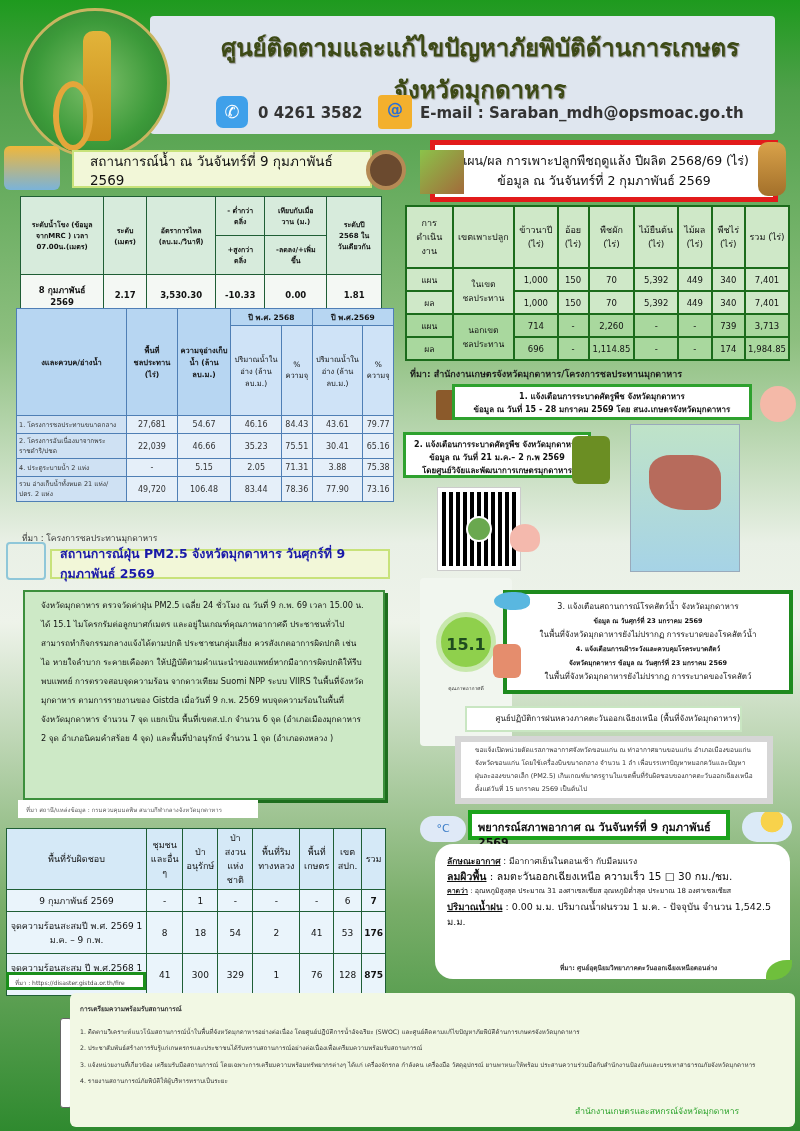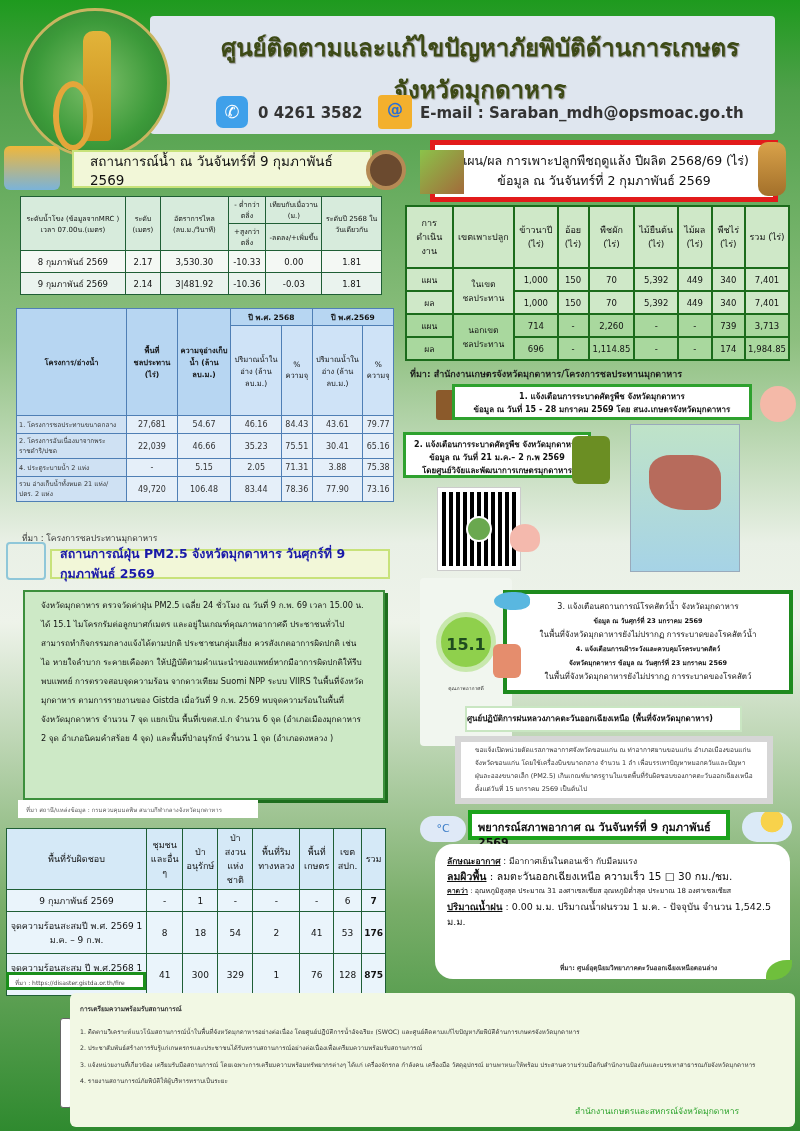--- a/index.html
+++ b/index.html
@@ -16,21 +16,21 @@
 #mail-icon{left:378px;top:95px;width:34px;height:34px;background:#f3b02d;border-radius:4px;color:#2a6fd6;font-size:16px;text-align:center;line-height:30px;font-weight:bold}
 #mail-text{left:420px;top:104px;font-size:15px;font-weight:bold;color:#333}
 
 .sec-title{background:#f2f7d8;border:2px solid #c8e27a;font-size:13.5px;color:#111;display:flex;align-items:center;padding-left:16px}
 #water-title{left:72px;top:150px;width:300px;height:38px}
 #water-icon-left{left:4px;top:146px;width:56px;height:44px;background:linear-gradient(#f0b73a,#7ab3d9);border-radius:6px}
 #water-icon-right{left:366px;top:150px;width:40px;height:40px;background:#6b4a2f;border-radius:50%;border:4px solid #b58a55}
 
 table{border-collapse:collapse}
 .t1{left:20px;top:196px;width:362px;font-size:7px;background:#eaf3ee}
-.t1 td,.t1 th{border:1.5px solid #1f5e35;text-align:center;padding:2px;font-weight:normal}
+.t1 td,.t1 th{border:1.5px solid #1f5e35;text-align:center;padding:8px;font-weight:bold}
 .t1 th{background:#d7ebdc;height:22px}
 .t1 td{height:22px;font-size:8.5px}
 .t1 tr.r td{background:#f4f8f4}
 
 .t2{left:16px;top:308px;width:378px;font-size:7.5px}
 .t2 td,.t2 th{border:1px solid #4f7fb5;text-align:center;padding:2px}
 .t2 th{background:#b7d6f2;font-weight:bold}
 .t2 th.sub{background:#cfe3f7;font-weight:normal}
 .t2 td{background:#e5eff9;height:18px;font-size:8px;color:#333}
 .t2 td.lbl{text-align:left;background:#cfe1f3;font-size:6.5px}
@@ -71,21 +71,21 @@
 #t4 th{background:#d5e9f7;height:46px}
 #t4 td{background:#eaf4fb;height:22px}
 #t4 tr.tall td{height:42px}
 #t4 td.bold{font-weight:bold}
 #t4-source{left:6px;top:972px;width:140px;height:18px;background:#fff;border:3px solid #1c8f1c;font-size:6px;color:#444;padding:3px 6px}
 
 #disease-box{left:503px;top:590px;width:290px;height:104px;background:#fff;border:4px solid #1e8a1e;text-align:center;font-size:8px;line-height:14px;padding-top:6px}
 #disease-box .small{font-size:6.5px;font-weight:bold}
 #fish{left:494px;top:592px;width:36px;height:18px;background:#59b7e0;border-radius:50% 40% 40% 50%}
 #cow{left:493px;top:644px;width:28px;height:34px;background:#e58d6d;border-radius:6px}
-#rain-title{left:465px;top:706px;width:277px;height:26px;background:#fff;border:2px solid #c9e6c2;font-size:8px;font-weight:bold;text-align:left;line-height:22px}
+#rain-title{left:465px;top:706px;width:277px;height:26px;background:#fff;border:2px solid #c9e6c2;font-size:8px;font-weight:normal;text-align:right;line-height:22px}
 #rain-box{left:455px;top:736px;width:318px;height:68px;background:#fff;border:6px solid #d6d6d6;font-size:6.5px;line-height:13px;padding:2px 14px;color:#333}
 #weather-title{left:468px;top:810px;width:262px;height:30px;background:#fff;border:4px solid #1ca31c;font-size:11px;font-weight:bold;padding:4px 6px}
 #weather-icon-l{left:420px;top:816px;width:46px;height:26px;background:#dfe9f7;border-radius:16px;color:#3a7cc7;font-size:11px;text-align:center;line-height:26px}
 #weather-icon-r{left:742px;top:812px;width:50px;height:30px;background:radial-gradient(circle at 60% 30%,#f8d24b 30%,#dbeaf7 32%);border-radius:16px}
 #weather-box{left:435px;top:844px;width:355px;height:135px;background:#fff;border-radius:18px;padding:10px 12px;font-size:8.5px;line-height:15px}
 #weather-box .k{text-decoration:underline;font-weight:bold}
 #weather-box .big{font-size:10.5px}
 #weather-source{left:560px;top:963px;font-size:6.5px;color:#333;font-weight:bold}
 #leaf{left:766px;top:960px;width:26px;height:20px;background:#6fbf3c;border-radius:80% 0 80% 0}
 
@@ -142,21 +142,21 @@
     <td>-10.36</td>
     <td>-0.03</td>
     <td>1.81</td>
   </tr>
 </tbody>
   </table>
 
 <table class="abs t2">
   <tbody>
       <tr>
-    <th rowspan="2" style="width:110px">โครงการ/อ่างน้ำ</th>
+    <th rowspan="2" style="width:110px">งและควบค/อ่างน้ำ</th>
     <th rowspan="2">พื้นที่ชลประทาน (ไร่)</th>
     <th rowspan="2">ความจุอ่างเก็บน้ำ (ล้านลบ.ม.)</th>
     <th colspan="2">ปี พ.ศ. 2568</th>
     <th colspan="2">ปี พ.ศ.2569</th>
   </tr>
   <tr style="height:90px">
     <th class="sub">ปริมาณน้ำในอ่าง (ล้าน ลบ.ม.)</th>
     <th class="sub">% ความจุ</th>
     <th class="sub">ปริมาณน้ำในอ่าง (ล้าน ลบ.ม.)</th>
     <th class="sub">% ความจุ</th>

